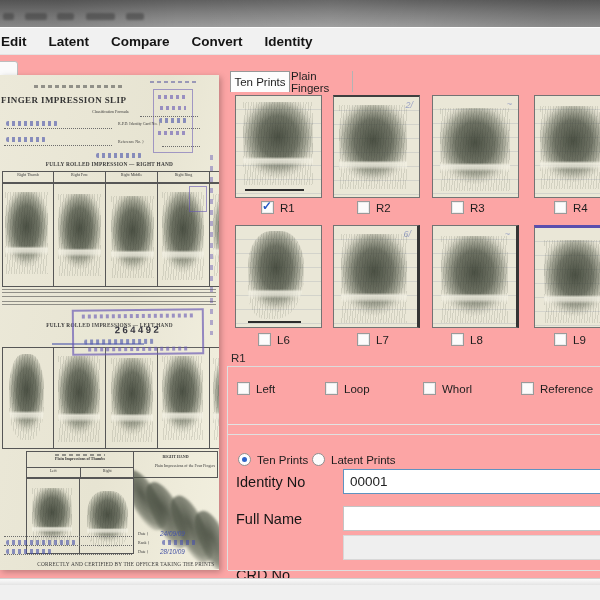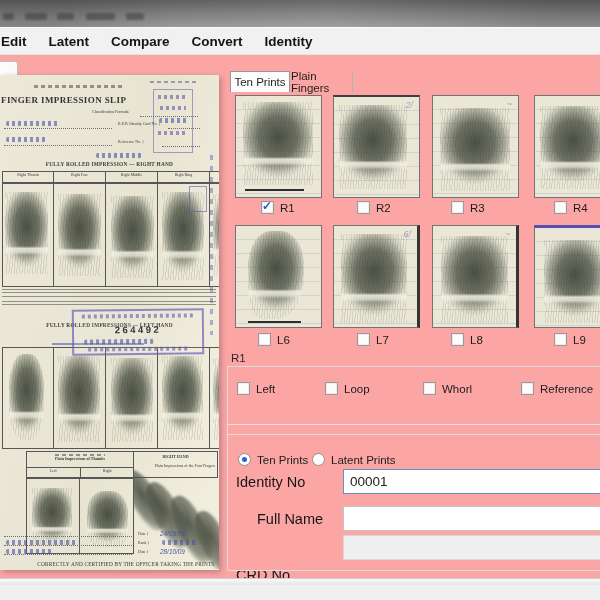--- a/index.html
+++ b/index.html
@@ -375,21 +375,21 @@
     <span class="lbl">Ten Prints</span>
   </div>
   <div class="radio-item" style="left:312px;top:452px;">
     <span class="rb"></span>
     <span class="lbl">Latent Prints</span>
   </div>
 
   <div class="form-label" style="left:236px;top:474px;">Identity No</div>
   <input class="form-input focused" style="top: 469px;" type="text" value="00001">
 
-  <div class="form-label" style="left:236px;top:511px;margin-left:21px;">Full Name</div>
+  <div class="form-label" style="left:236px;top:511px;">Full Name</div>
   <input class="form-input" style="top: 506px;" type="text" value="">
 
   <div class="form-label" style="left:236px;top:540px;margin-top:27px;">CRD No</div>
   <input class="form-input" style="top: 535px;" disabled="" type="text" value="">
 
   <div class="hline" style="left:228px;top:570px;width:372px;background:#dedede;"></div>
 
   <div class="status-strip"></div>
 
 </div>

